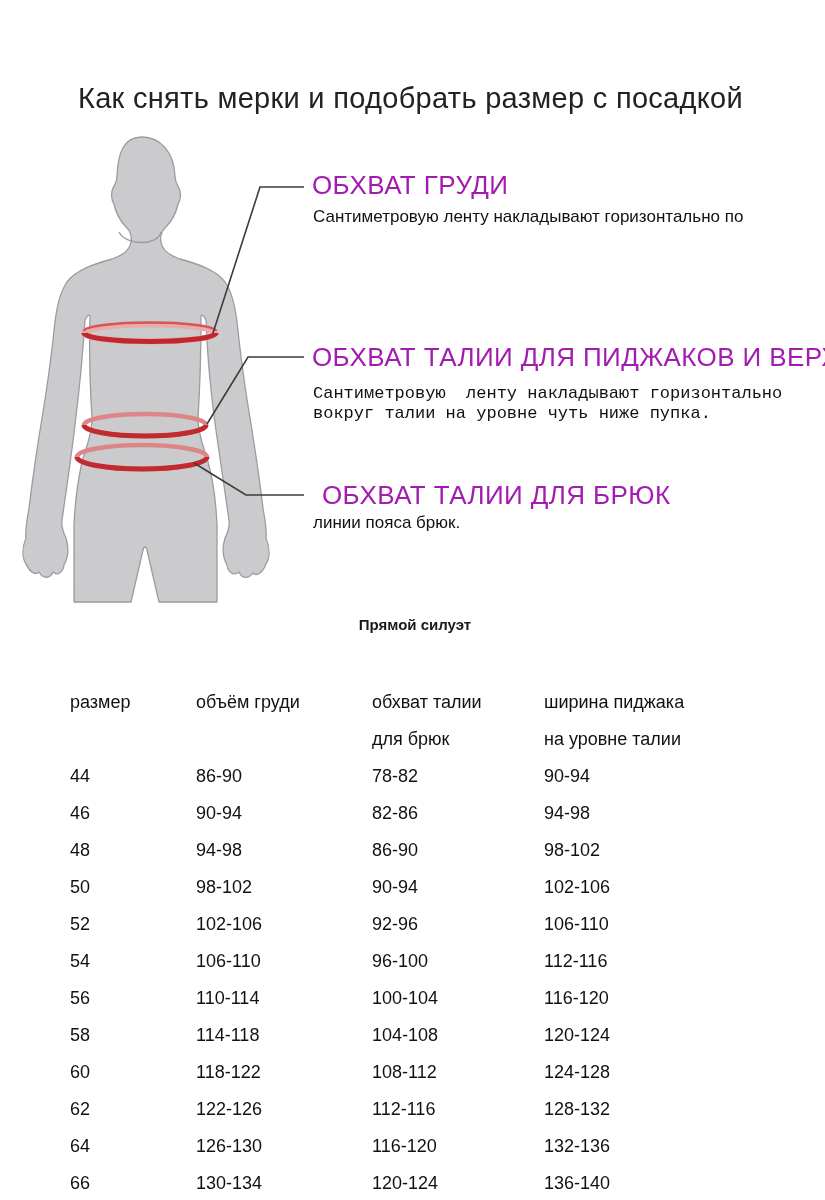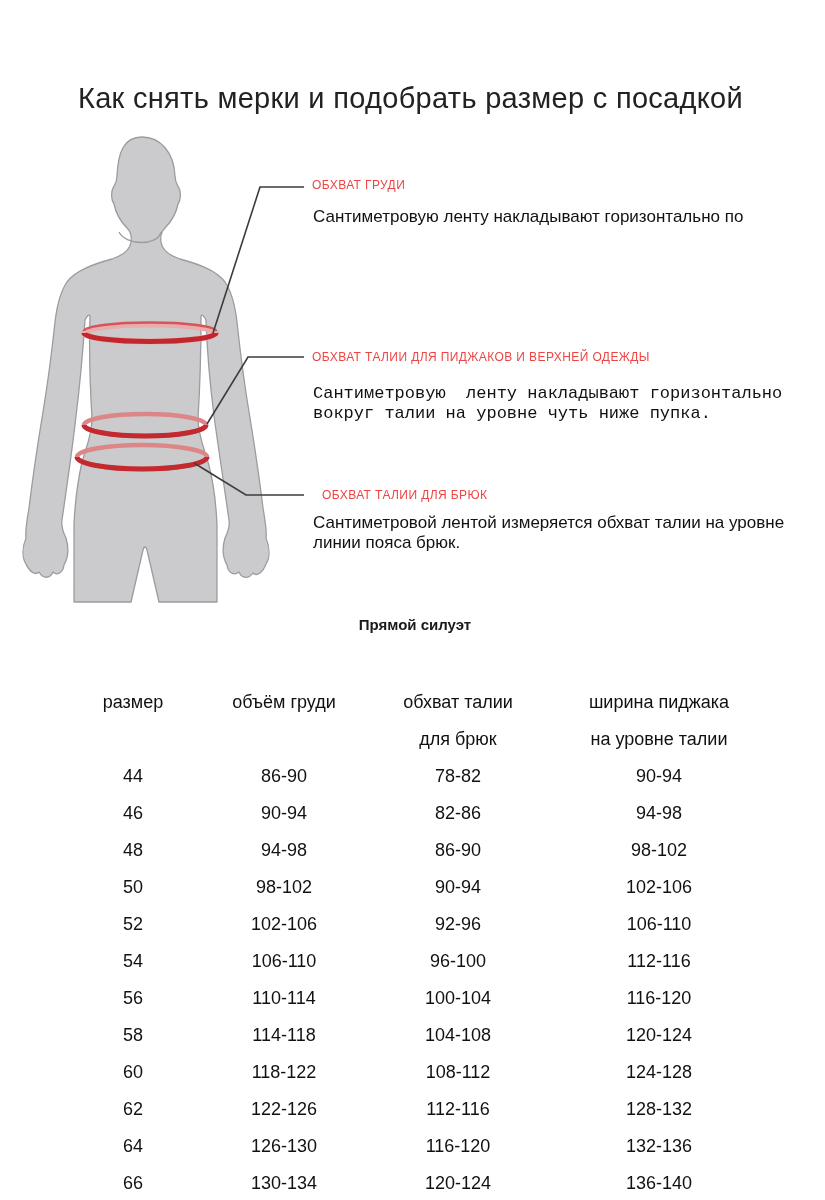--- a/index.html
+++ b/index.html
@@ -6,42 +6,42 @@
   body{
     width:825px;height:1200px;position:relative;background:#ffffff;
     font-family:"Liberation Sans", sans-serif;color:#1f1f1f;overflow:hidden;
   }
   .abs{position:absolute;}
   .page-title{
     left:78px;top:82px;font-size:29px;letter-spacing:0.3px;color:#222;
     white-space:nowrap;
   }
   .sec-heading{
-    font-size:12px;letter-spacing:0.4px;color:#ef4444;line-height:24px;white-space:nowrap;
+    font-size:26px;letter-spacing:0.4px;color:#a21caf;line-height:24px;white-space:nowrap;
   }
   .sec-body{font-size:17px;line-height:20px;color:#111;}
   .sec-body div{white-space:pre;}
   #s1-head{left:312px;top:173px;}
   #s1-body{left:313px;top:207px;}
   #s2-head{left:312px;top:345px;}
   #s2-body{left:313px;top:384px;font-family:Liberation Mono, monospace;}
   #s3-head{left:322px;top:483px;}
   #s3-body{left:313px;top:513px;}
   .figure-svg{left:20px;top:130px;width:292px;height:480px;}
   .table-title{
     left:70px;top:616px;width:690px;text-align:center;
     font-size:15px;font-weight:bold;color:#1a1a1a;
   }
   .size-table{
     left:70px;top:661px;width:704px;
     display:grid;grid-template-columns:126px 176px 172px 230px;
     grid-auto-rows:37px;align-items:center;
     font-size:18px;color:#111;
   }
-  .size-table .cell{text-align:center;margin-top:45px;}
+  .size-table .cell{text-align:left;margin-top:45px;}
   .trow{display:contents;}
 </style>
 </head>
 <body>
 
 <div class="abs page-title">Как снять мерки и подобрать размер с посадкой</div>
 
 <svg class="abs figure-svg" viewBox="0 0 292 480">
 
   <path stroke="#9c9ca0" stroke-width="1.3" stroke-linejoin="round" d="M 122,7
@@ -124,21 +124,20 @@
 </div>
 
 <div class="abs sec-heading" id="s2-head">ОБХВАТ ТАЛИИ ДЛЯ ПИДЖАКОВ И ВЕРХНЕЙ ОДЕЖДЫ</div>
 <div class="abs sec-body" id="s2-body">
   <div>Сантиметровую  ленту накладывают горизонтально</div>
   <div>вокруг талии на уровне чуть ниже пупка.</div>
 </div>
 
 <div class="abs sec-heading" id="s3-head">ОБХВАТ ТАЛИИ ДЛЯ БРЮК</div>
 <div class="abs sec-body" id="s3-body">
-  <div>Сантиметровой лентой измеряется обхват талии на уровне</div>
   <div>линии пояса брюк.</div>
 </div>
 
 <div class="abs table-title">Прямой силуэт</div>
 
 <div class="abs size-table">
 
   <div class="trow">
     <div class="cell">размер</div>
     <div class="cell">объём груди</div>

